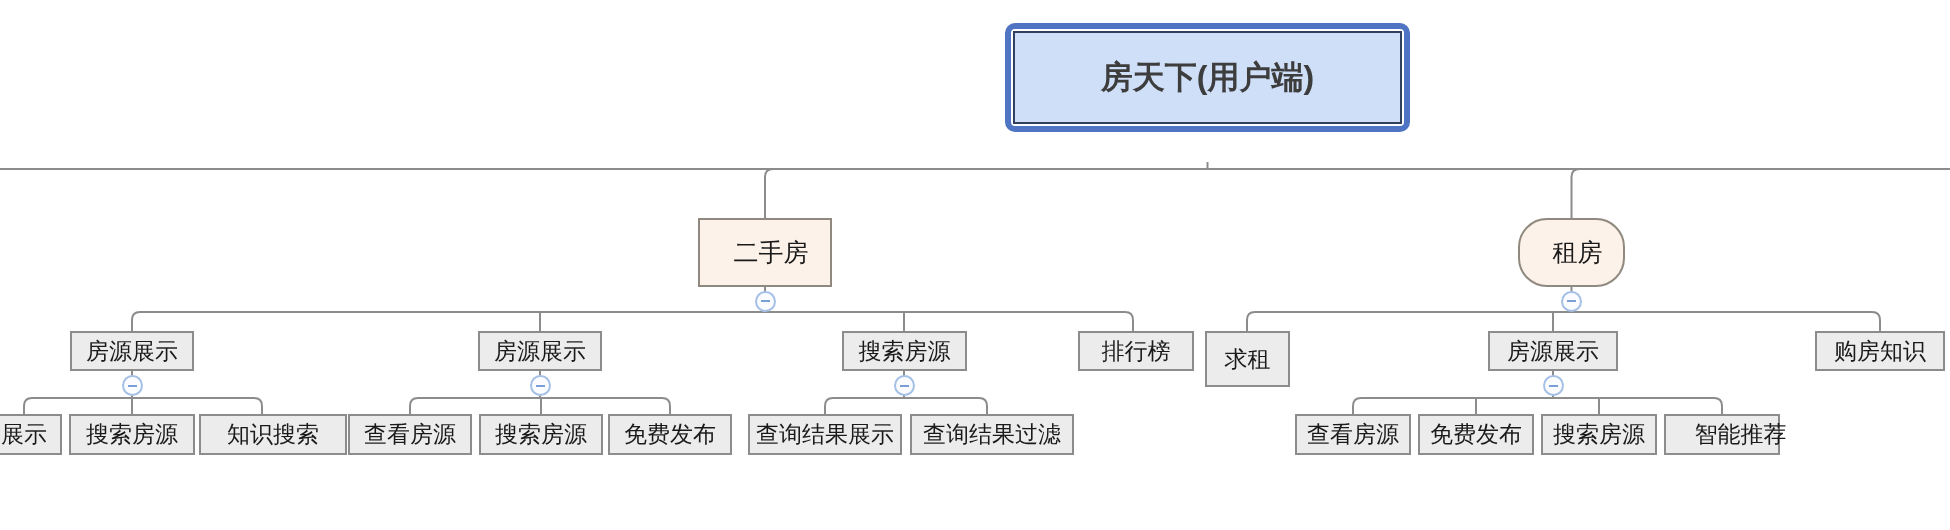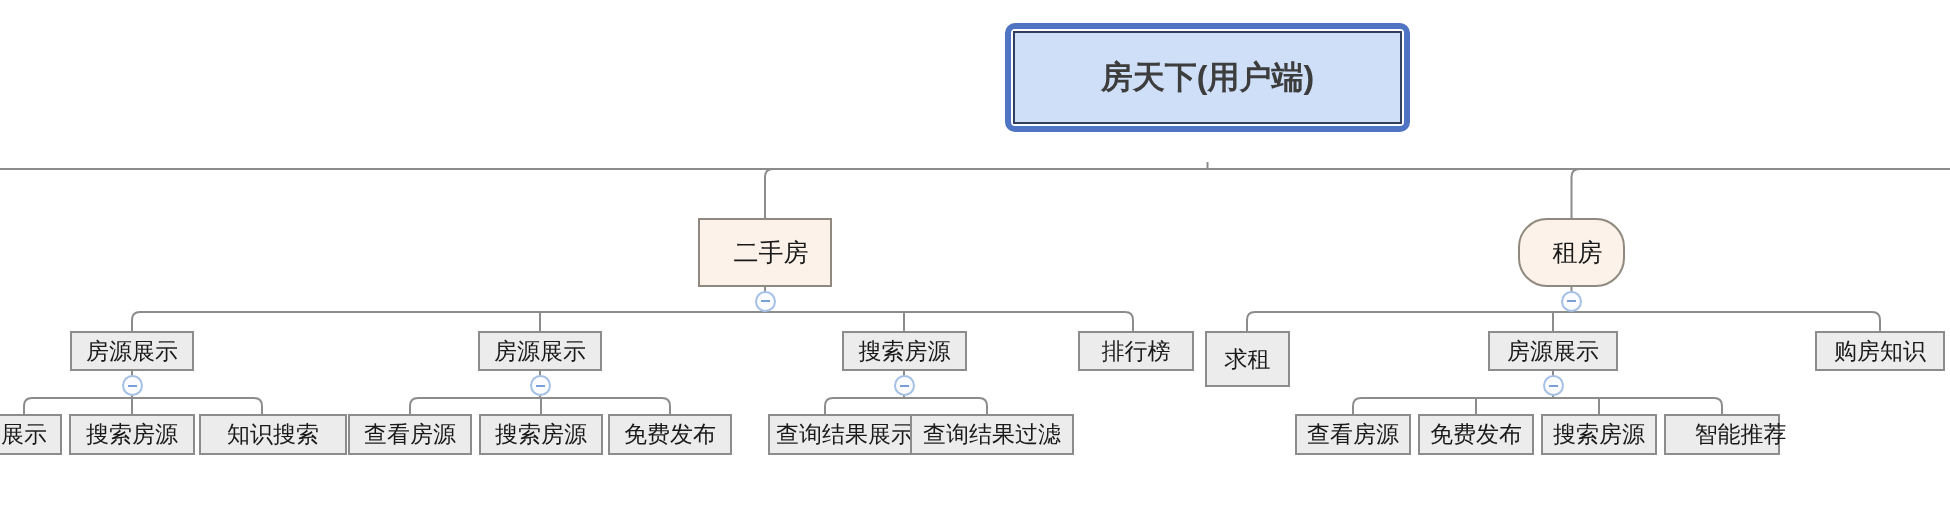--- a/index.html
+++ b/index.html
@@ -143,21 +143,21 @@
       <div class="collapse" style="left: 529.5px; top: 375px;">
         <span class="bar"></span>
       </div>
       <div class="node" style="left: 348px; top: 414px; width: 124px; height: 41px;">查看房源</div>
       <div class="node" style="left: 479px; top: 414px; width: 124px; height: 41px;">搜索房源</div>
       <div class="node" style="left: 608px; top: 414px; width: 124px; height: 41px;">免费发布</div>
       <div class="node" style="left: 842px; top: 331px; width: 125px; height: 40px;">搜索房源</div>
       <div class="collapse" style="left: 893.5px; top: 375px;">
         <span class="bar"></span>
       </div>
-      <div class="node" style="left: 748px; top: 414px; width: 154px; height: 41px; margin-left: 20px;">查询结果展示</div>
+      <div class="node" style="left: 748px; top: 414px; width: 154px; height: 41px;">查询结果展示</div>
       <div class="node" style="left: 910px; top: 414px; width: 164px; height: 41px;">查询结果过滤</div>
       <div class="node" style="left: 1078px; top: 331px; width: 116px; height: 40px;">排行榜</div>
       <div class="node level-1" style="left: 1518px; top: 218px; width: 107px; height: 69px; border-radius: 29px;">租房</div>
       <div class="collapse" style="left: 1561px; top: 290.5px;">
         <span class="bar"></span>
       </div>
       <div class="node" style="left: 1205px; top: 331px; width: 85px; height: 56px;">求租</div>
       <div class="node" style="left: 1488px; top: 331px; width: 130px; height: 40px;">房源展示</div>
       <div class="collapse" style="left: 1542.5px; top: 375px;">
         <span class="bar"></span>

